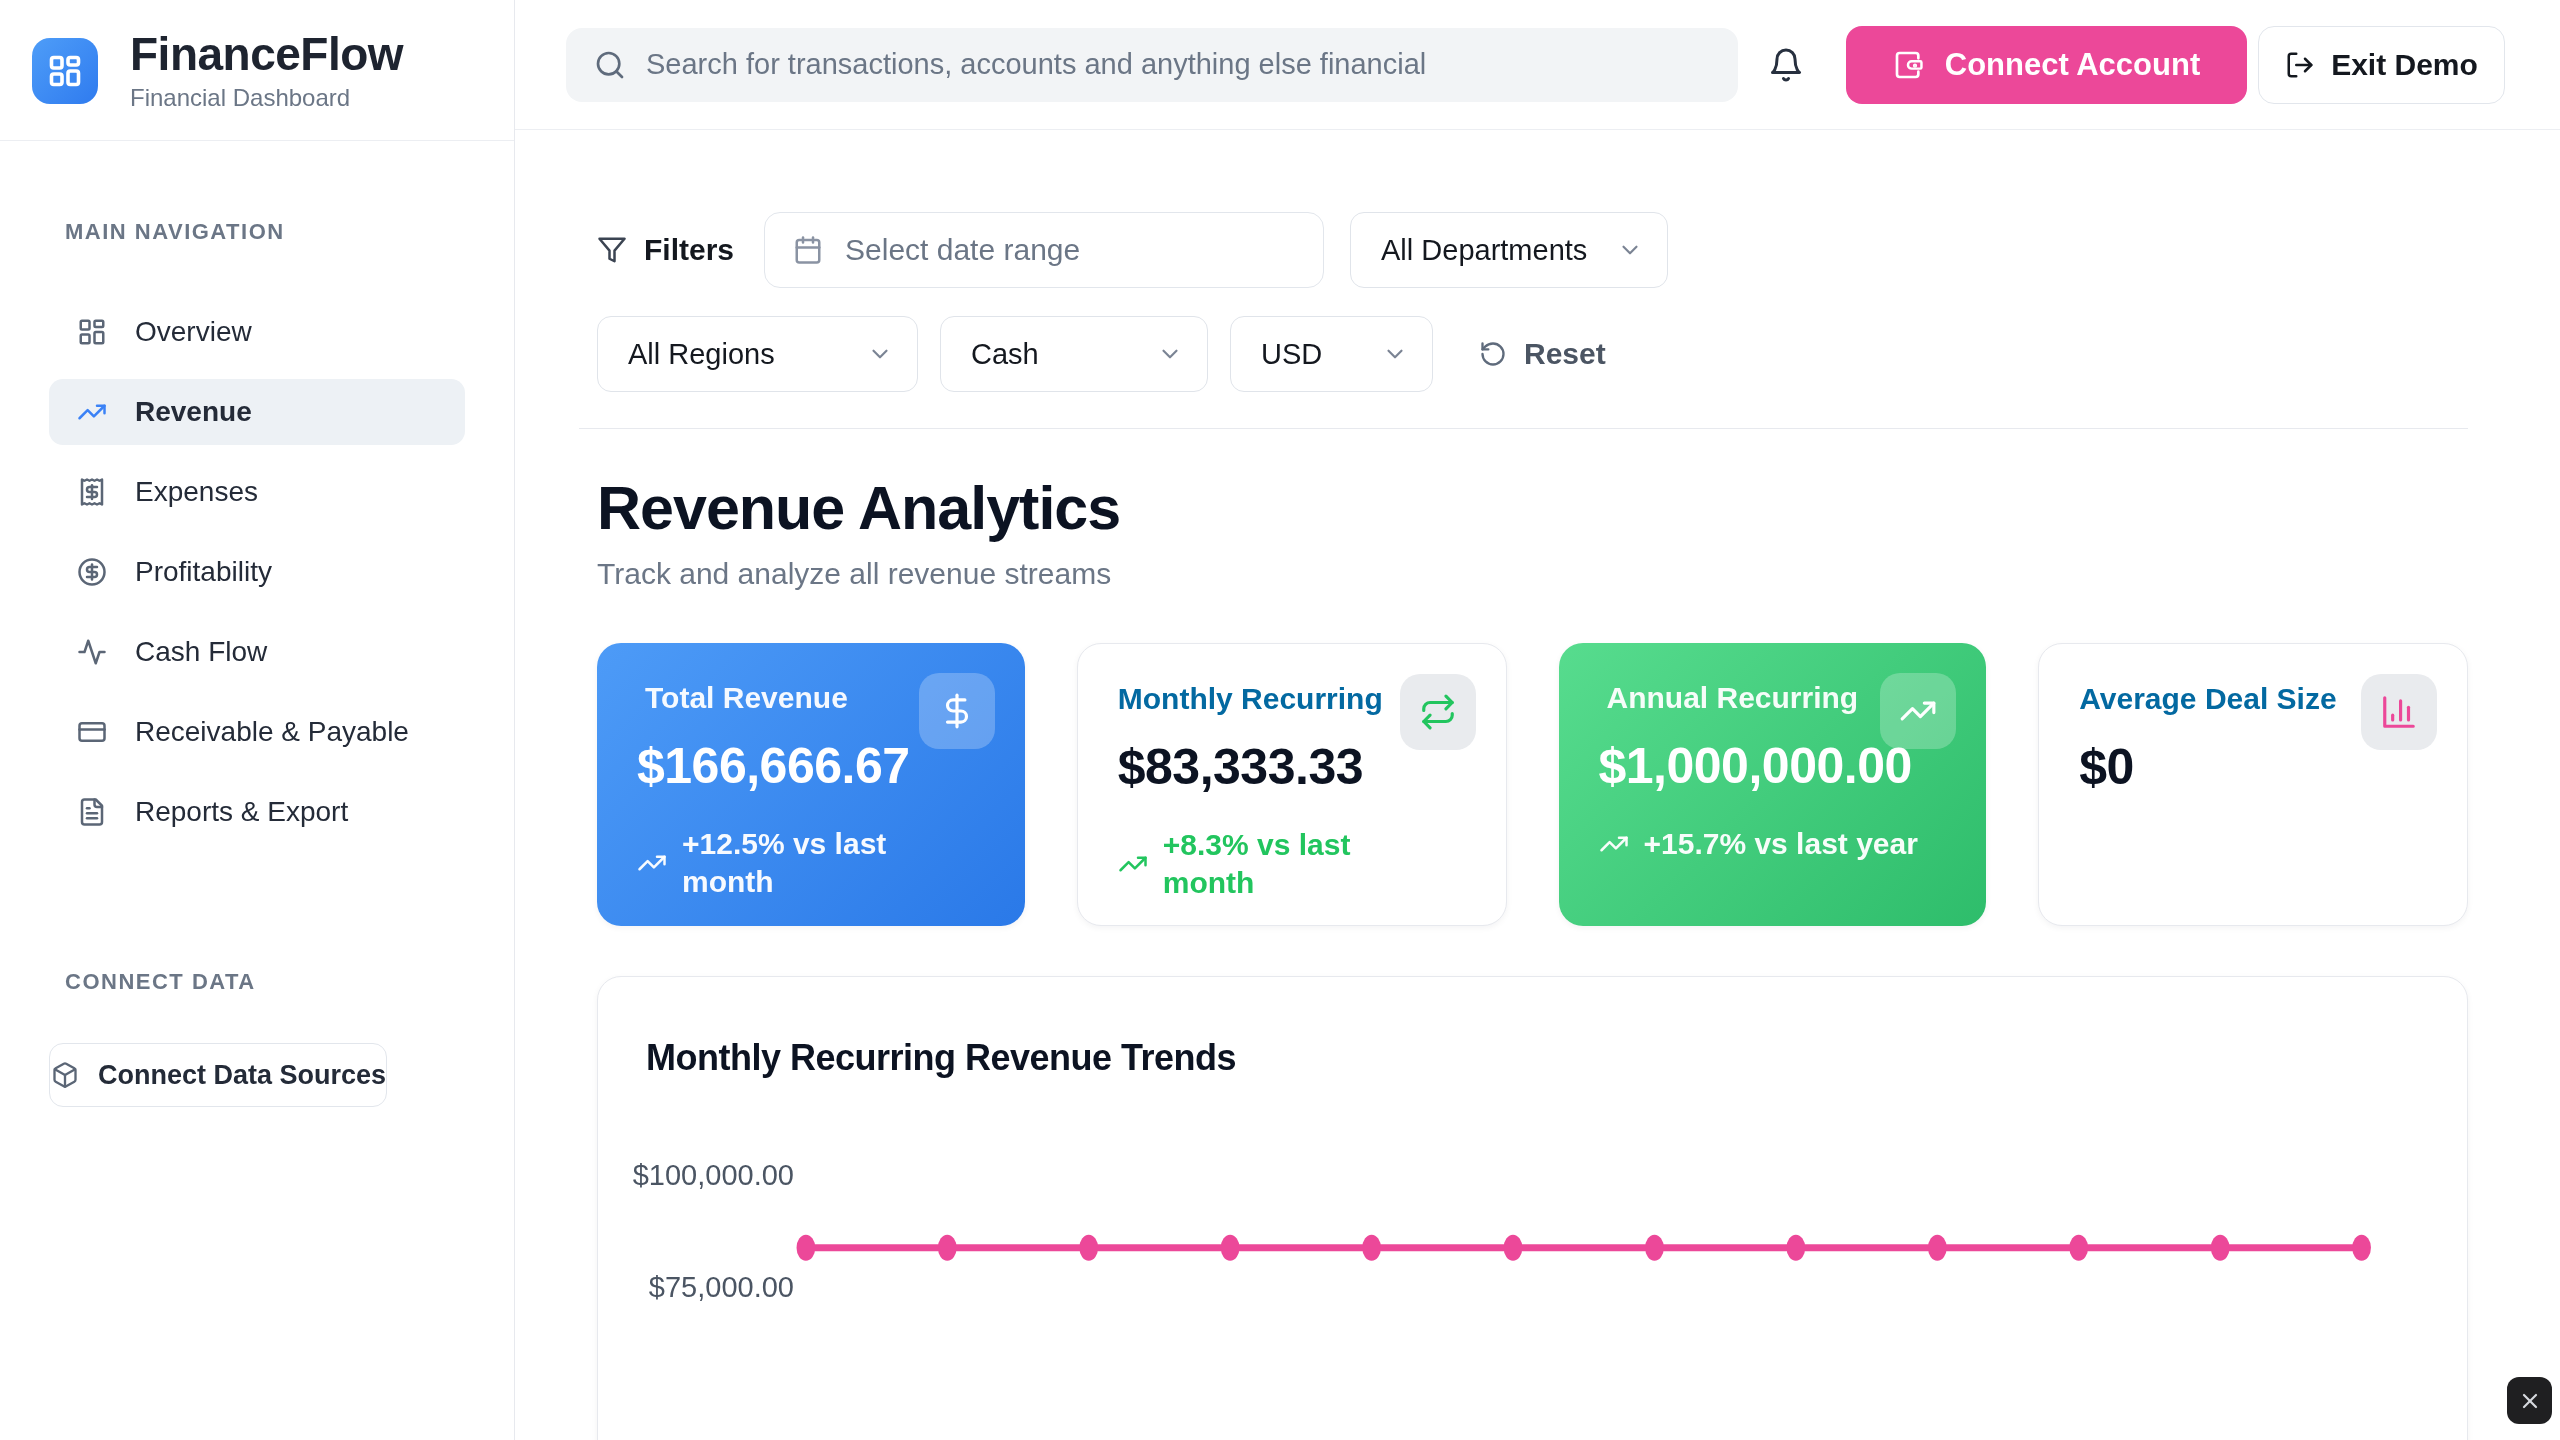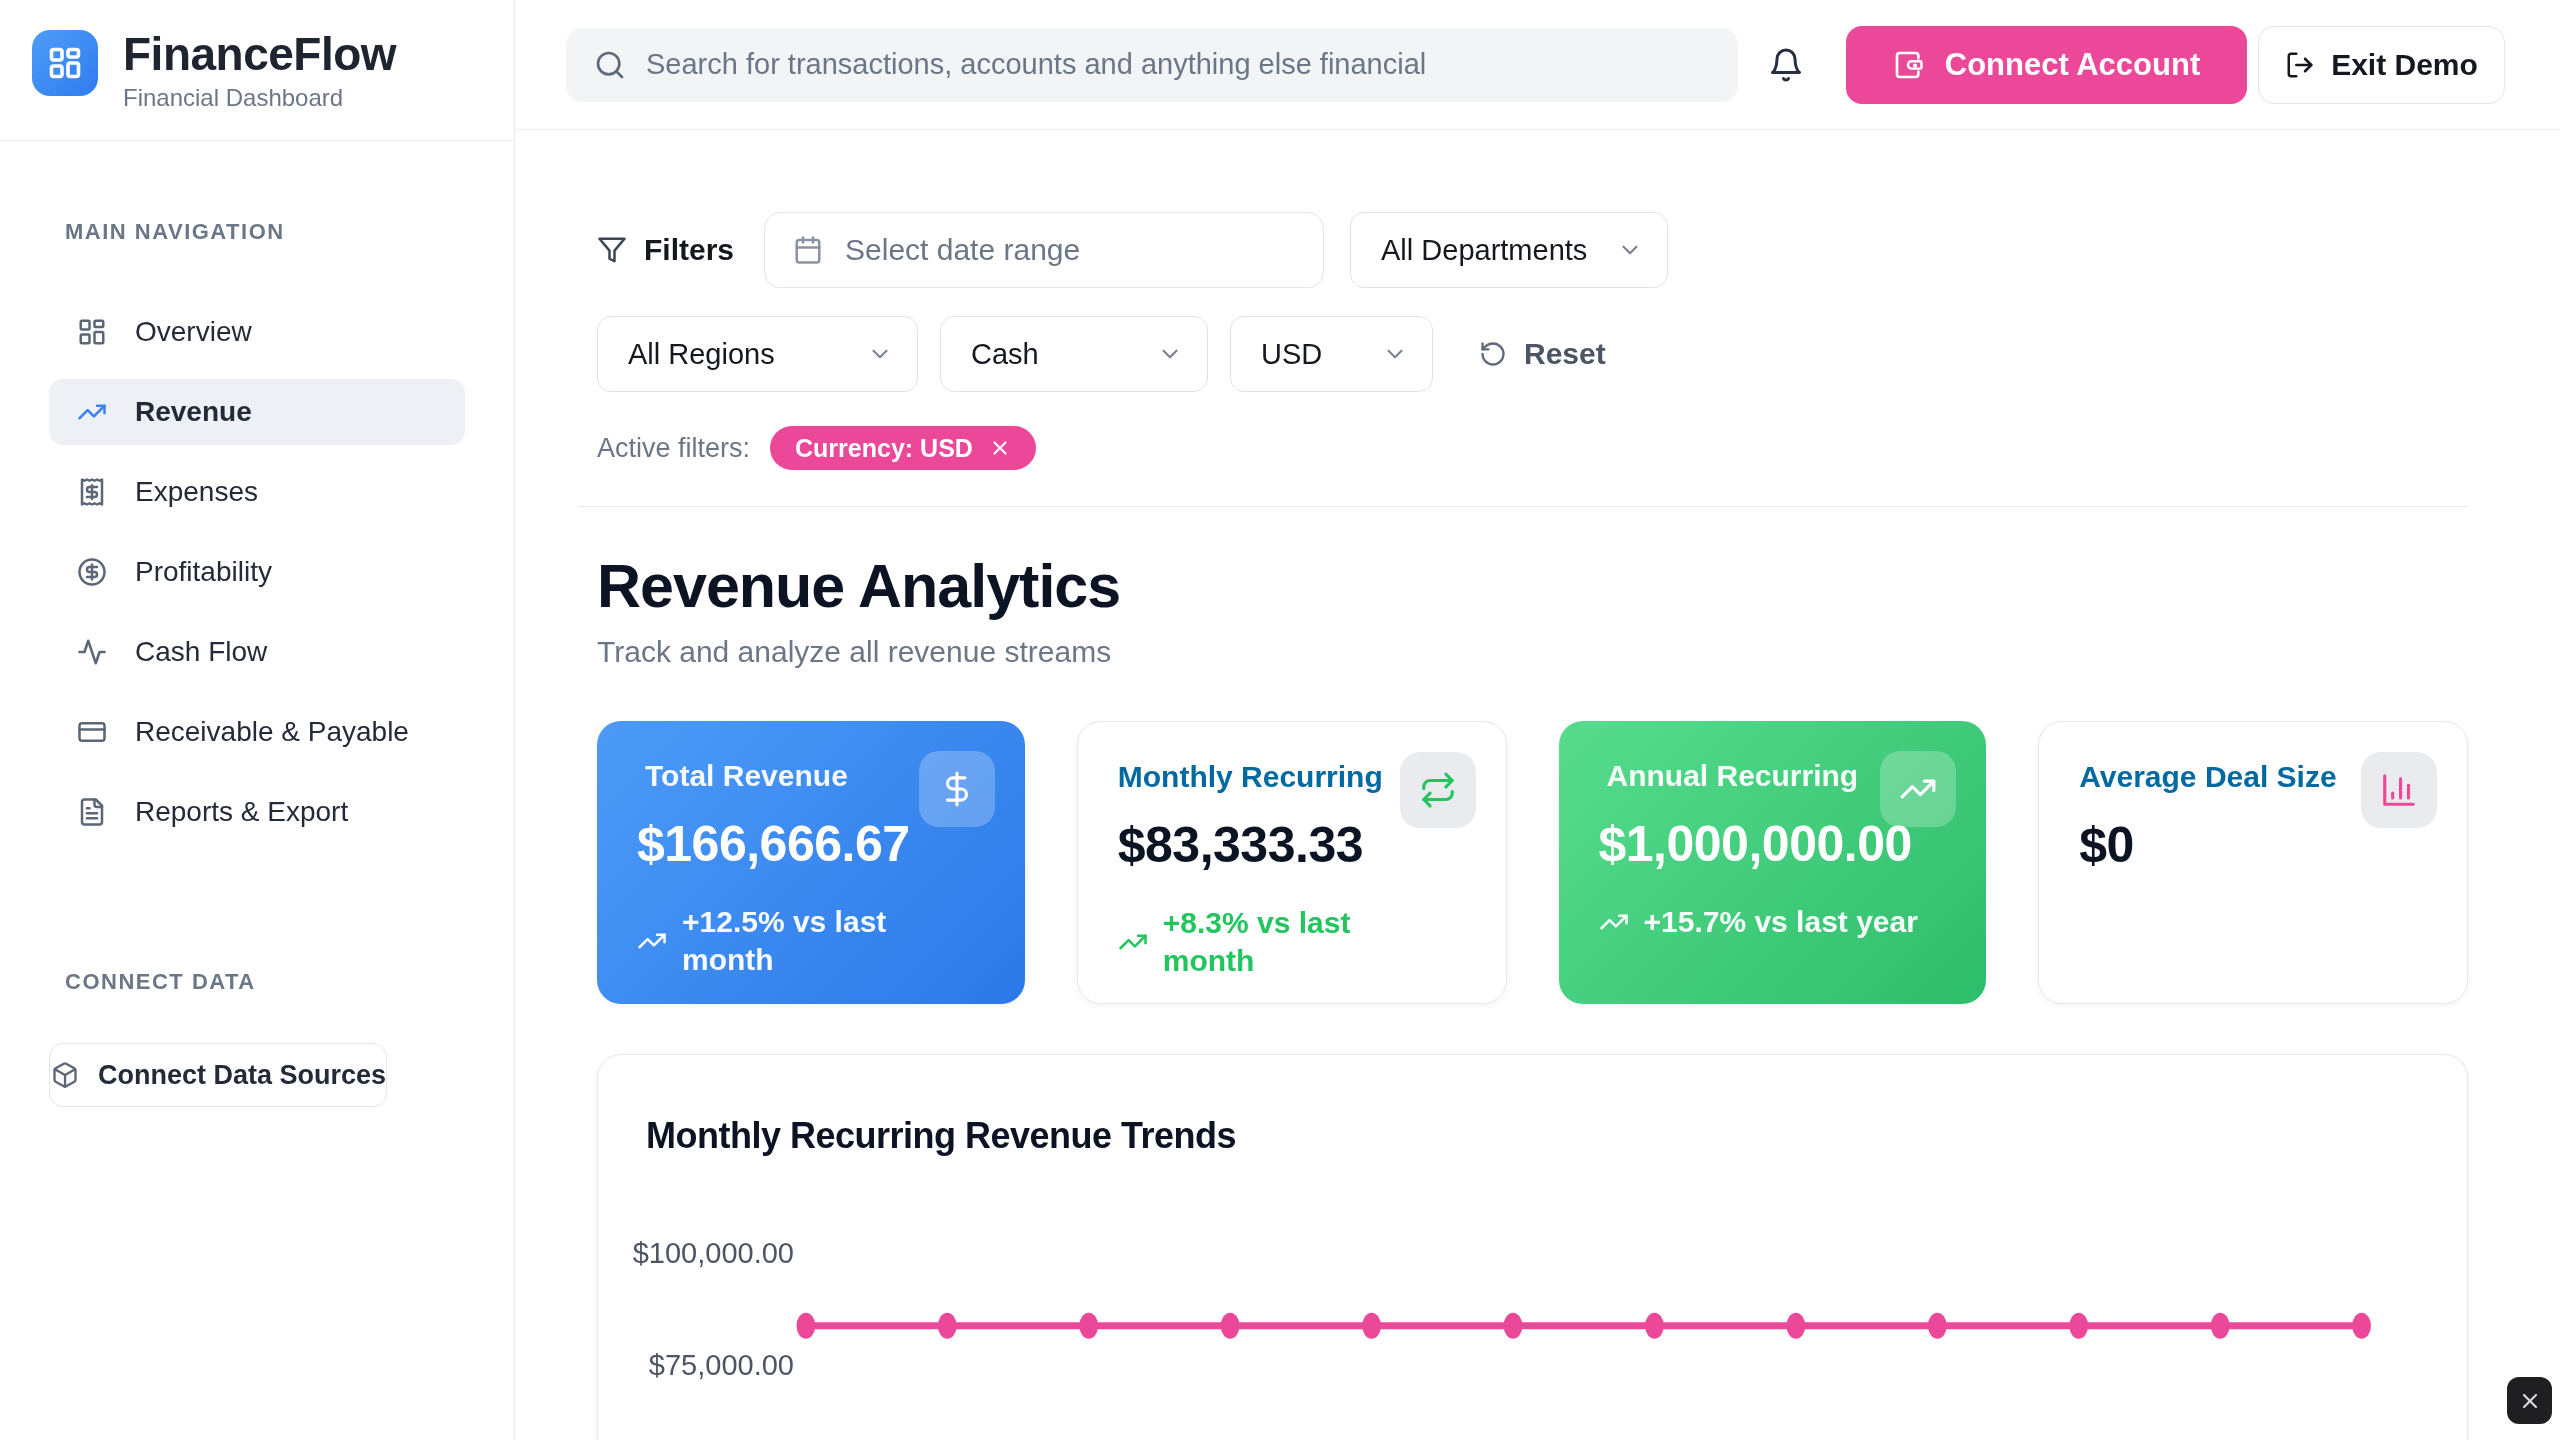--- a/index.html
+++ b/index.html
@@ -3,21 +3,21 @@
 <meta charset="utf-8">
 <title>FinanceFlow</title>
 <style>
   * { margin:0; padding:0; box-sizing:border-box; }
   html,body { width:2560px; height:1440px; }
   body { font-family:"Liberation Sans", sans-serif; background:#ffffff; color:#0f172a; }
   .app { position:relative; width:2560px; height:1440px; overflow:hidden; background:#fff; }
 
   
   .sidebar { position:absolute; left:0; top:0; bottom:0; width:515px; background:#fff; border-right:1px solid #e7e9ee; }
-  .logo-row { display:flex; gap:25px; padding:30px 0 28px 32px; border-bottom:1px solid #eceef2; }
+  .logo-row { display:flex; align-items:center; gap:32px; padding:30px 0 28px 32px; border-bottom:1px solid #eceef2; }
   .logo-mark { width:66px; height:66px; border-radius:18px; background:linear-gradient(135deg,#4e9df8,#2f7bef); display:flex; align-items:center; justify-content:center; color:#fff; flex:0 0 auto; }
   .logo-name { font-size:46px; font-weight:700; color:#1e2430; letter-spacing:-0.5px; line-height:1.05; }
   .logo-sub { font-size:24px; color:#6b7686; margin-top:6px; }
   .nav-title { margin:78px 0 0 65px; font-size:22px; font-weight:700; letter-spacing:1.5px; color:#6b7686; }
   .nav-list { margin:54px 49px 0 49px; }
   .nav-item { height:66px; margin-bottom:14px; display:flex; align-items:center; gap:27px; padding:0 27px; border-radius:14px; cursor:pointer; color:#242b38; }
   .nav-item.active { background:#edf1f5; }
   .nav-ic { width:32px; height:32px; color:#5b6676; display:flex; align-items:center; justify-content:center; flex:0 0 auto; }
   .nav-item.active .nav-ic { color:#3b82f6; }
   .nav-label { font-size:28px; font-weight:500; }
@@ -278,30 +278,20 @@
       </div>
       <button class="reset-btn">
         <svg width="28" height="28" viewBox="0 0 24 24" fill="none" stroke="currentColor" stroke-width="2" stroke-linecap="round" stroke-linejoin="round">
             <path d="M3 12a9 9 0 1 0 9-9 9.75 9.75 0 0 0-6.74 2.74L3 8"></path>
             <path d="M3 3v5h5"></path>
           </svg>
         <span class="label">Reset</span>
       </button>
     </div>
 
-    <div class="active-row">
-      <span class="active-label">Active filters:</span>
-      <div class="chip">
-        <span class="chip-label">Currency: USD</span>
-        <svg width="22" height="22" viewBox="0 0 24 24" fill="none" stroke="currentColor" stroke-width="2.5" stroke-linecap="round" stroke-linejoin="round">
-            <path d="M18 6 6 18"></path>
-            <path d="m6 6 12 12"></path>
-          </svg>
-      </div>
-    </div>
 
     <div class="section-divider"></div>
 
     <h1 class="page-title">Revenue Analytics</h1>
     <div class="page-sub">Track and analyze all revenue streams</div>
 
     <div class="stats">
 
       <div class="stat-card blue">
         <div class="stat-label">Total Revenue</div>

